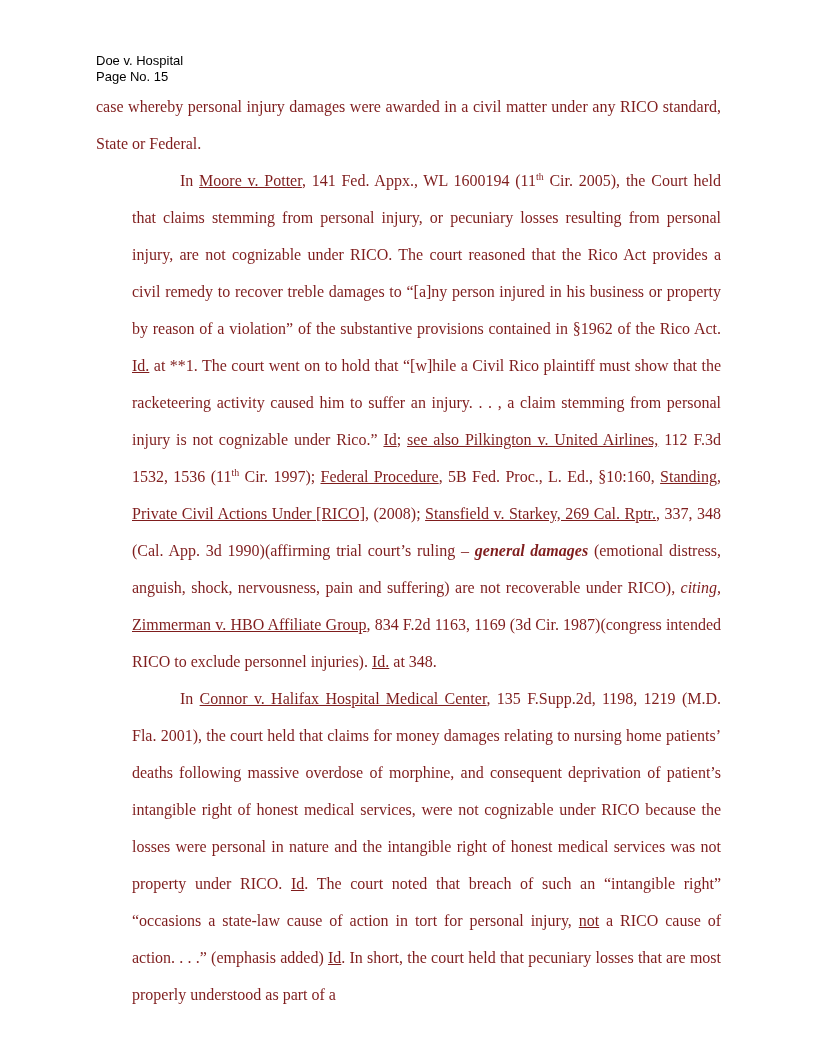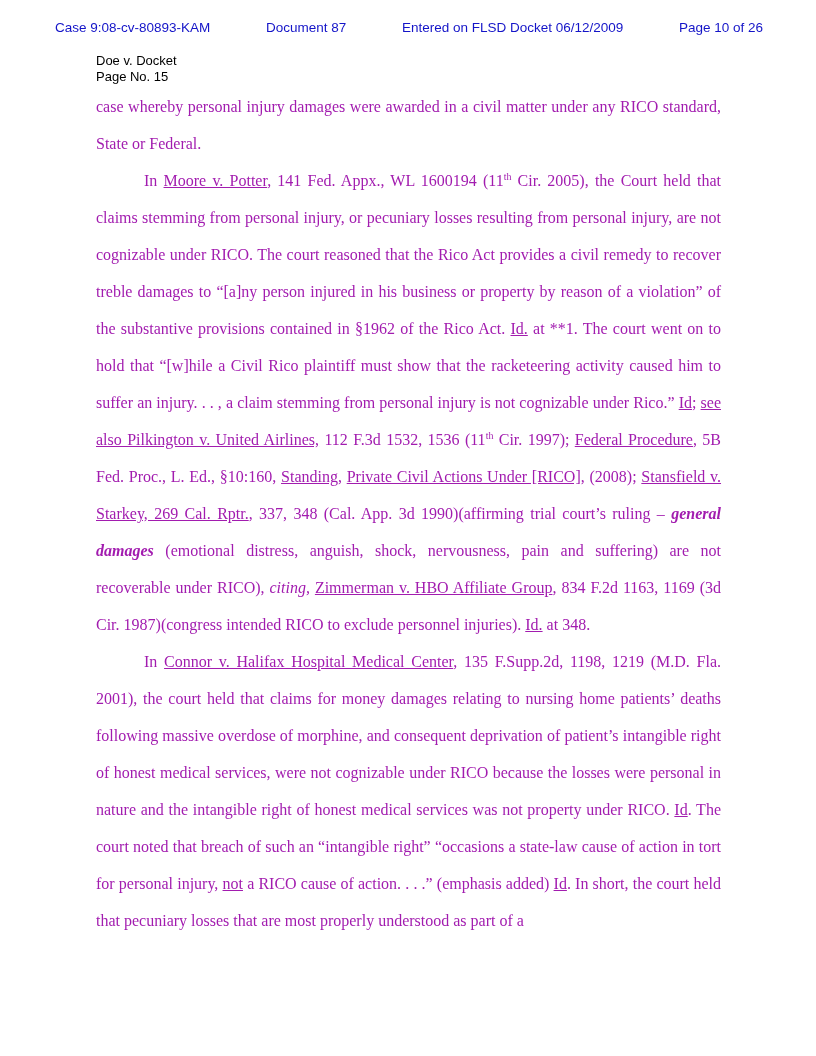--- a/index.html
+++ b/index.html
@@ -33,44 +33,38 @@
     color: #000;
   }
   .doc-body {
     position: absolute;
     top: 88px;
     left: 96px;
     width: 625px;
     font-family: "Liberation Serif", serif;
     font-size: 16px;
     line-height: 37px;
-    color: #a21caf;
+    color: #7f1d1d;
     text-align: justify;
   }
   .doc-body p { margin: 0; }
-  .doc-body p.indent { text-indent: 48px; }
+  .doc-body p.indent { text-indent: 48px; margin-left: 36px; }
   .underline { text-decoration: underline; }
   .bold-italic { font-weight: bold; font-style: italic; }
   .italic { font-style: italic; }
   sup.supers { font-size: 0.62em; line-height: 0; }
 </style>
 </head>
 <body>
 
 <div class="page">
 
-  <div class="stamp" style="color: rgb(20, 20, 200);">
-    <span>Case 9:08-cv-80893-KAM</span>
-    <span>Document 87</span>
-    <span>Entered on FLSD Docket 06/12/2009</span>
-    <span>Page 10 of 26</span>
-  </div>
 
   <div class="caption">
-    <div>Doe v. Docket</div>
+    <div>Doe v. Hospital</div>
     <div>Page No. 15</div>
   </div>
 
   <div class="doc-body" id="doc-body">
       <p class=""><span class="run">case whereby personal injury damages were awarded in a civil matter under any RICO standard, State or Federal.</span></p>
       <p class="indent"><span class="run">In </span><span class="run underline">Moore v. Potter</span><span class="run">, 141 Fed. Appx., WL 1600194 (11</span><sup class="supers">th</sup><span class="run"> Cir. 2005), the Court held that claims stemming from personal injury, or pecuniary losses resulting from personal injury, are not cognizable under RICO.  The court reasoned that the Rico Act provides a civil remedy to recover treble damages to “[a]ny person injured in his business or property by reason of a violation” of the substantive provisions contained in §1962 of the Rico Act.  </span><span class="run underline">Id.</span><span class="run"> at **1.  The court went on to hold that “[w]hile a Civil Rico plaintiff must show that the racketeering activity caused him to suffer an injury. . . , a claim stemming from personal injury is not cognizable under Rico.”  </span><span class="run underline">Id</span><span class="run">; </span><span class="run underline">see also Pilkington v. United Airlines,</span><span class="run"> 112 F.3d 1532, 1536 (11</span><sup class="supers">th</sup><span class="run"> Cir. 1997); </span><span class="run underline">Federal Procedure</span><span class="run">, 5B Fed. Proc., L. Ed., §10:160, </span><span class="run underline">Standing</span><span class="run">, </span><span class="run underline">Private Civil Actions Under [RICO]</span><span class="run">, (2008); </span><span class="run underline">Stansfield v. Starkey, 269 Cal. Rptr.</span><span class="run">, 337, 348 (Cal. App. 3d 1990)(affirming trial court’s ruling – </span><span class="run bold-italic">general damages</span><span class="run"> (emotional distress, anguish, shock, nervousness, pain and suffering) are not recoverable under RICO), </span><span class="run italic">citing,</span><span class="run"> </span><span class="run underline">Zimmerman v. HBO Affiliate Group</span><span class="run">, 834 F.2d 1163, 1169 (3d Cir. 1987)(congress intended RICO to exclude personnel injuries).  </span><span class="run underline">Id.</span><span class="run"> at 348.</span></p>
       <p class="indent"><span class="run">In </span><span class="run underline">Connor v. Halifax Hospital Medical Center</span><span class="run">,  135 F.Supp.2d, 1198, 1219 (M.D. Fla. 2001), the court held that claims for money damages relating to nursing home patients’ deaths following massive overdose of morphine, and consequent deprivation of patient’s intangible right of honest medical services, were not cognizable under RICO because the losses were personal in nature and the intangible right of honest medical services was not property under RICO.  </span><span class="run underline">Id</span><span class="run">.  The court noted that breach of such an “intangible right”  “occasions a state-law cause of action in tort for personal injury, </span><span class="run underline">not</span><span class="run"> a RICO cause of action. . . .”  (emphasis added) </span><span class="run underline">Id</span><span class="run">.  In short, the court held that pecuniary losses that are most properly understood as part of a</span></p>
     </div>
 
 </div>

